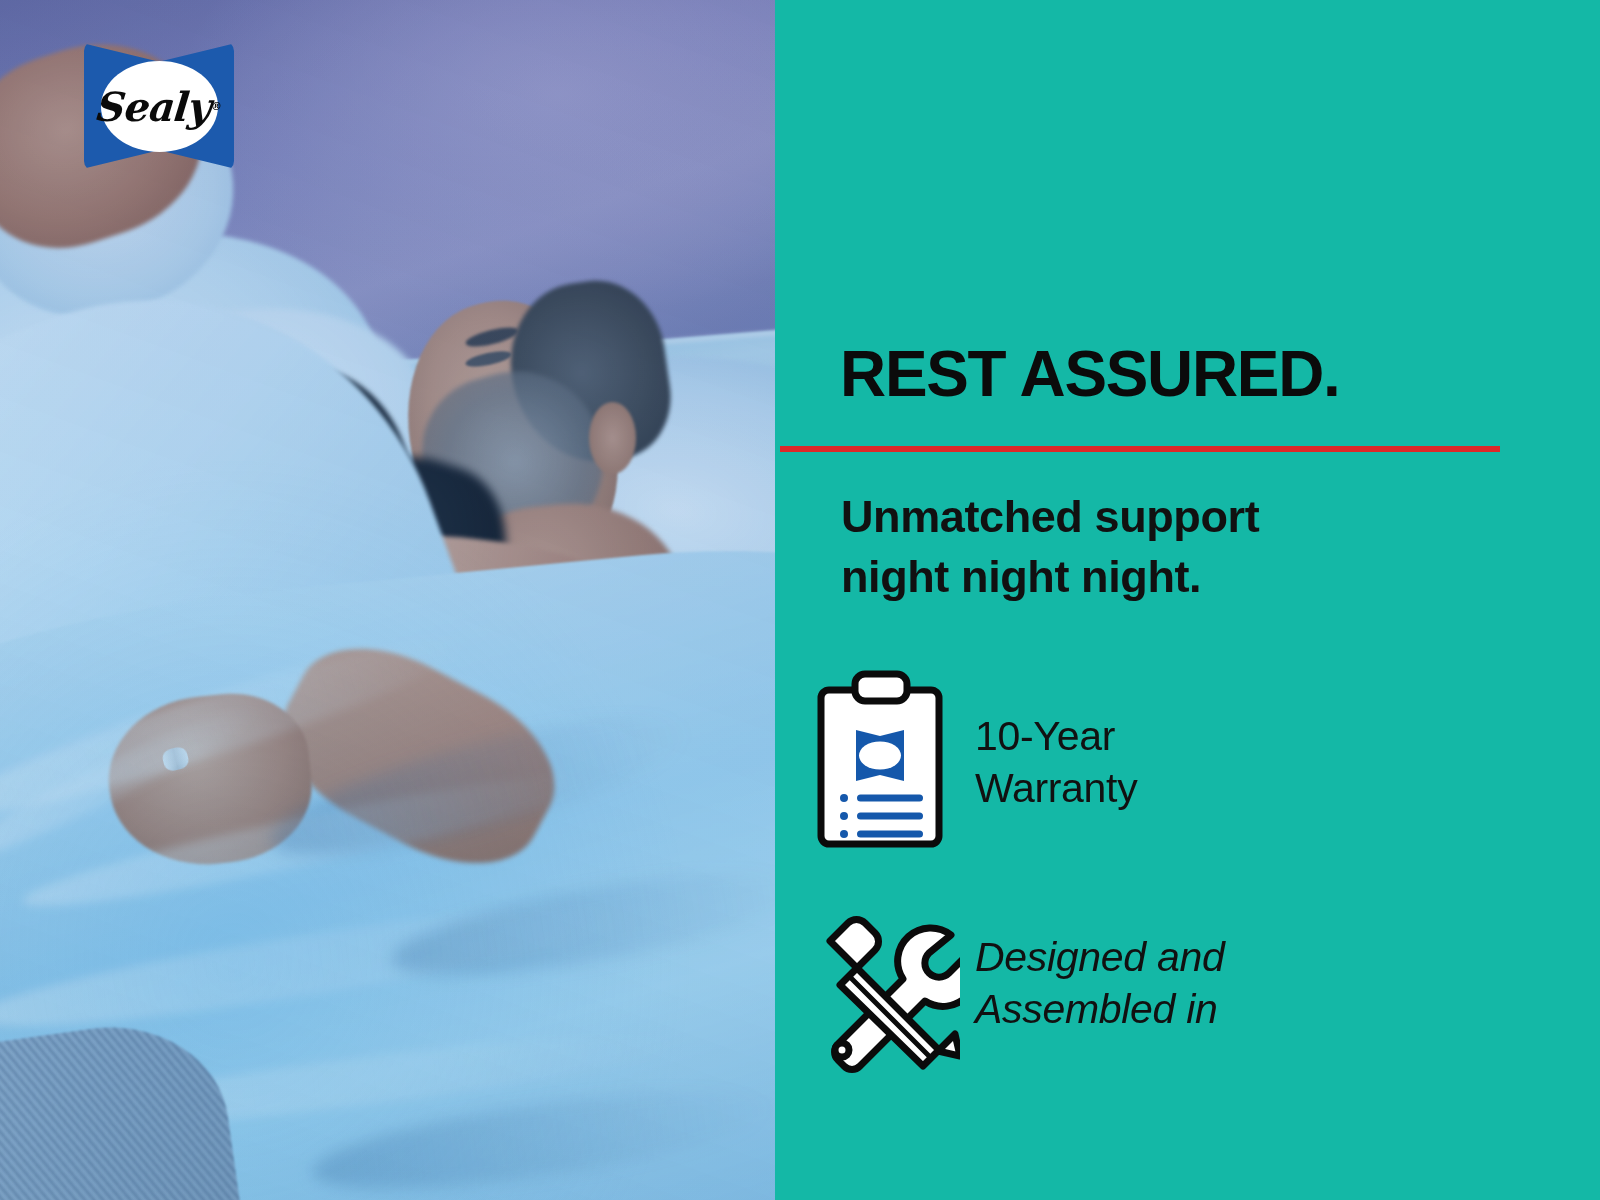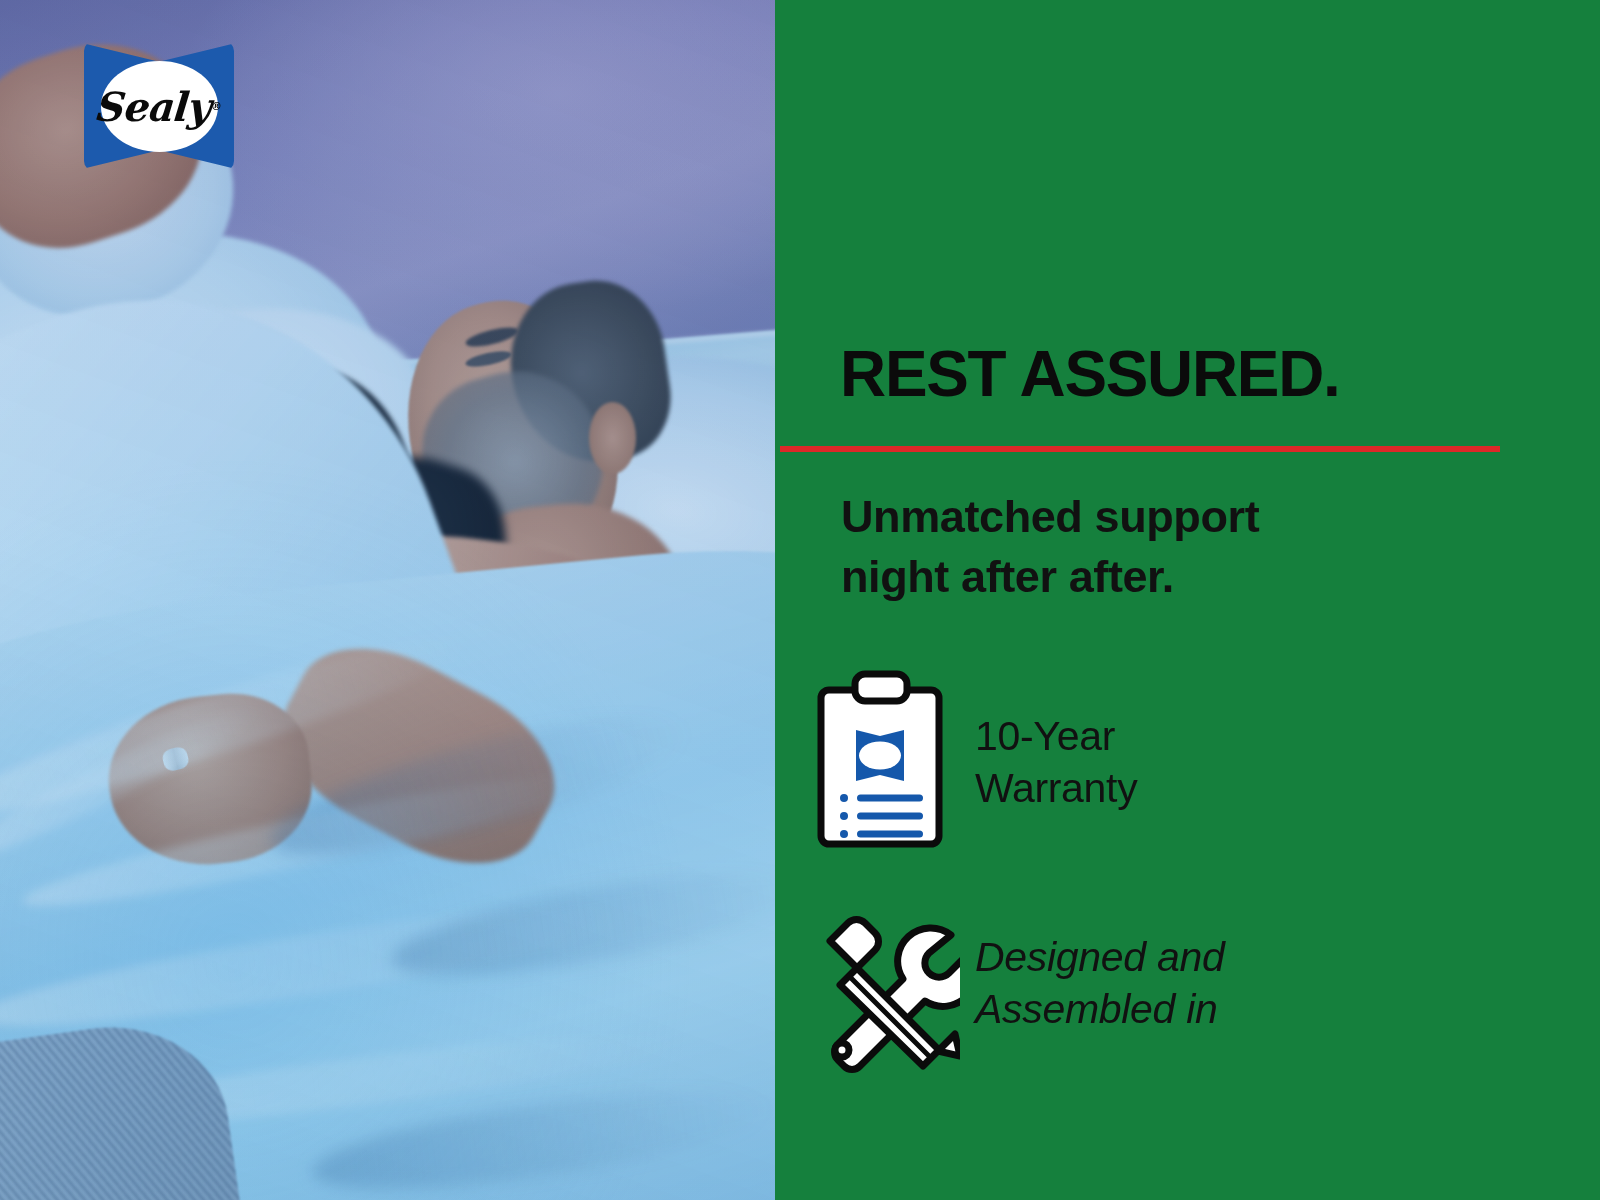--- a/index.html
+++ b/index.html
@@ -300,21 +300,21 @@
     font-size:40px; color:#0a0a0a;
     letter-spacing:-1px;
     transform:skewX(-6deg);
   }
   .logo-word sup { font-size:11px; vertical-align:super; }
 
   
   .content {
     position:relative;
     width:825px; height:1200px;
-    background:#15803d;
+    background:#14b8a6;
   }
   .headline {
     position:absolute; left:65px; top:336px;
     font-family:"Liberation Sans", sans-serif;
     font-weight:700;
     font-size:62px;
     letter-spacing:-1.2px;
     color:#0b0b0b;
     white-space:nowrap;
     transform:scaleX(1.03) scaleY(1.06);
@@ -420,21 +420,21 @@
   </div>
 
   <div class="content">
 
     <div class="headline">REST ASSURED.</div>
 
     <div class="rule"></div>
 
     <div class="subhead">
       <div>Unmatched support</div>
-      <div>night after after.</div>
+      <div>night night night.</div>
     </div>
 
     <div class="feature f-one">
       <div class="feat-icon">
         <svg width="130" height="185" viewBox="0 0 130 185" fill="none" aria-hidden="true">
 
           <path d="M14 22 h102 a8 8 0 0 1 8 8 v138 a8 8 0 0 1 -8 8 h-102 a8 8 0 0 1 -8 -8 v-138 a8 8 0 0 1 8 -8 z" stroke="#0b0b0b" stroke-width="7" fill="#ffffff" stroke-linejoin="round"></path>
 
           <rect x="40" y="6" width="52" height="27" rx="10" ry="10" stroke="#0b0b0b" stroke-width="7" fill="#ffffff"></rect>
 

